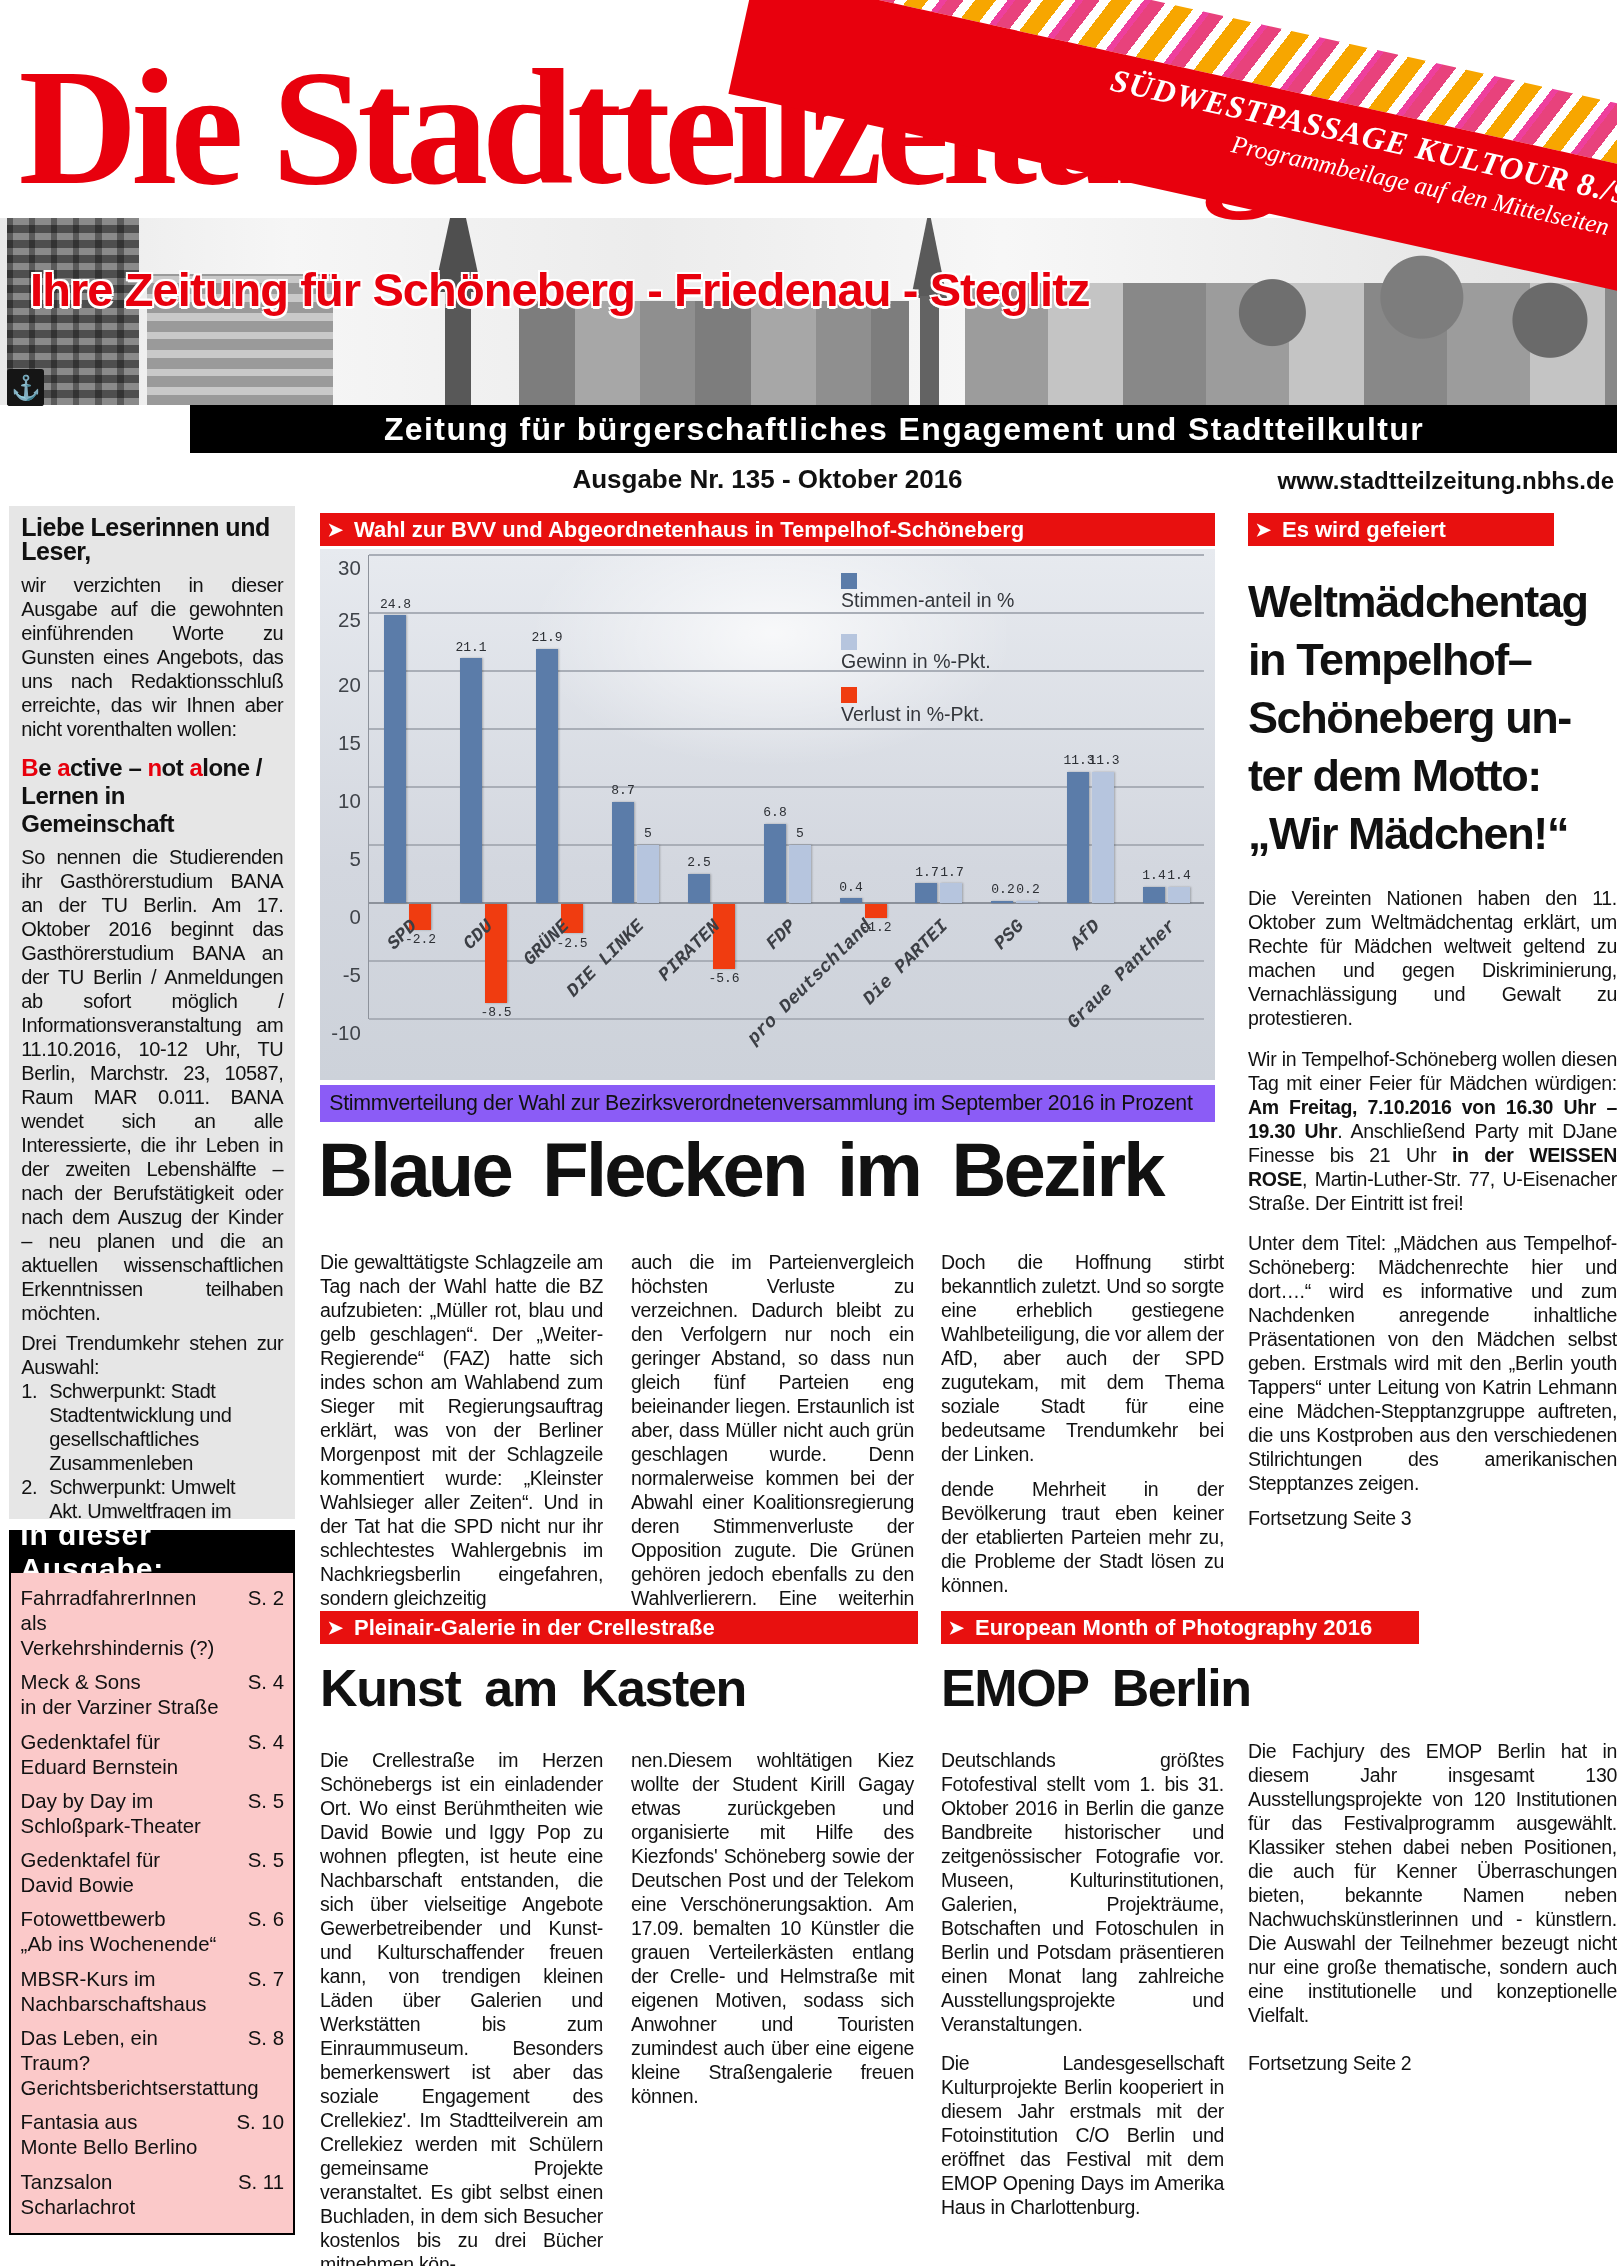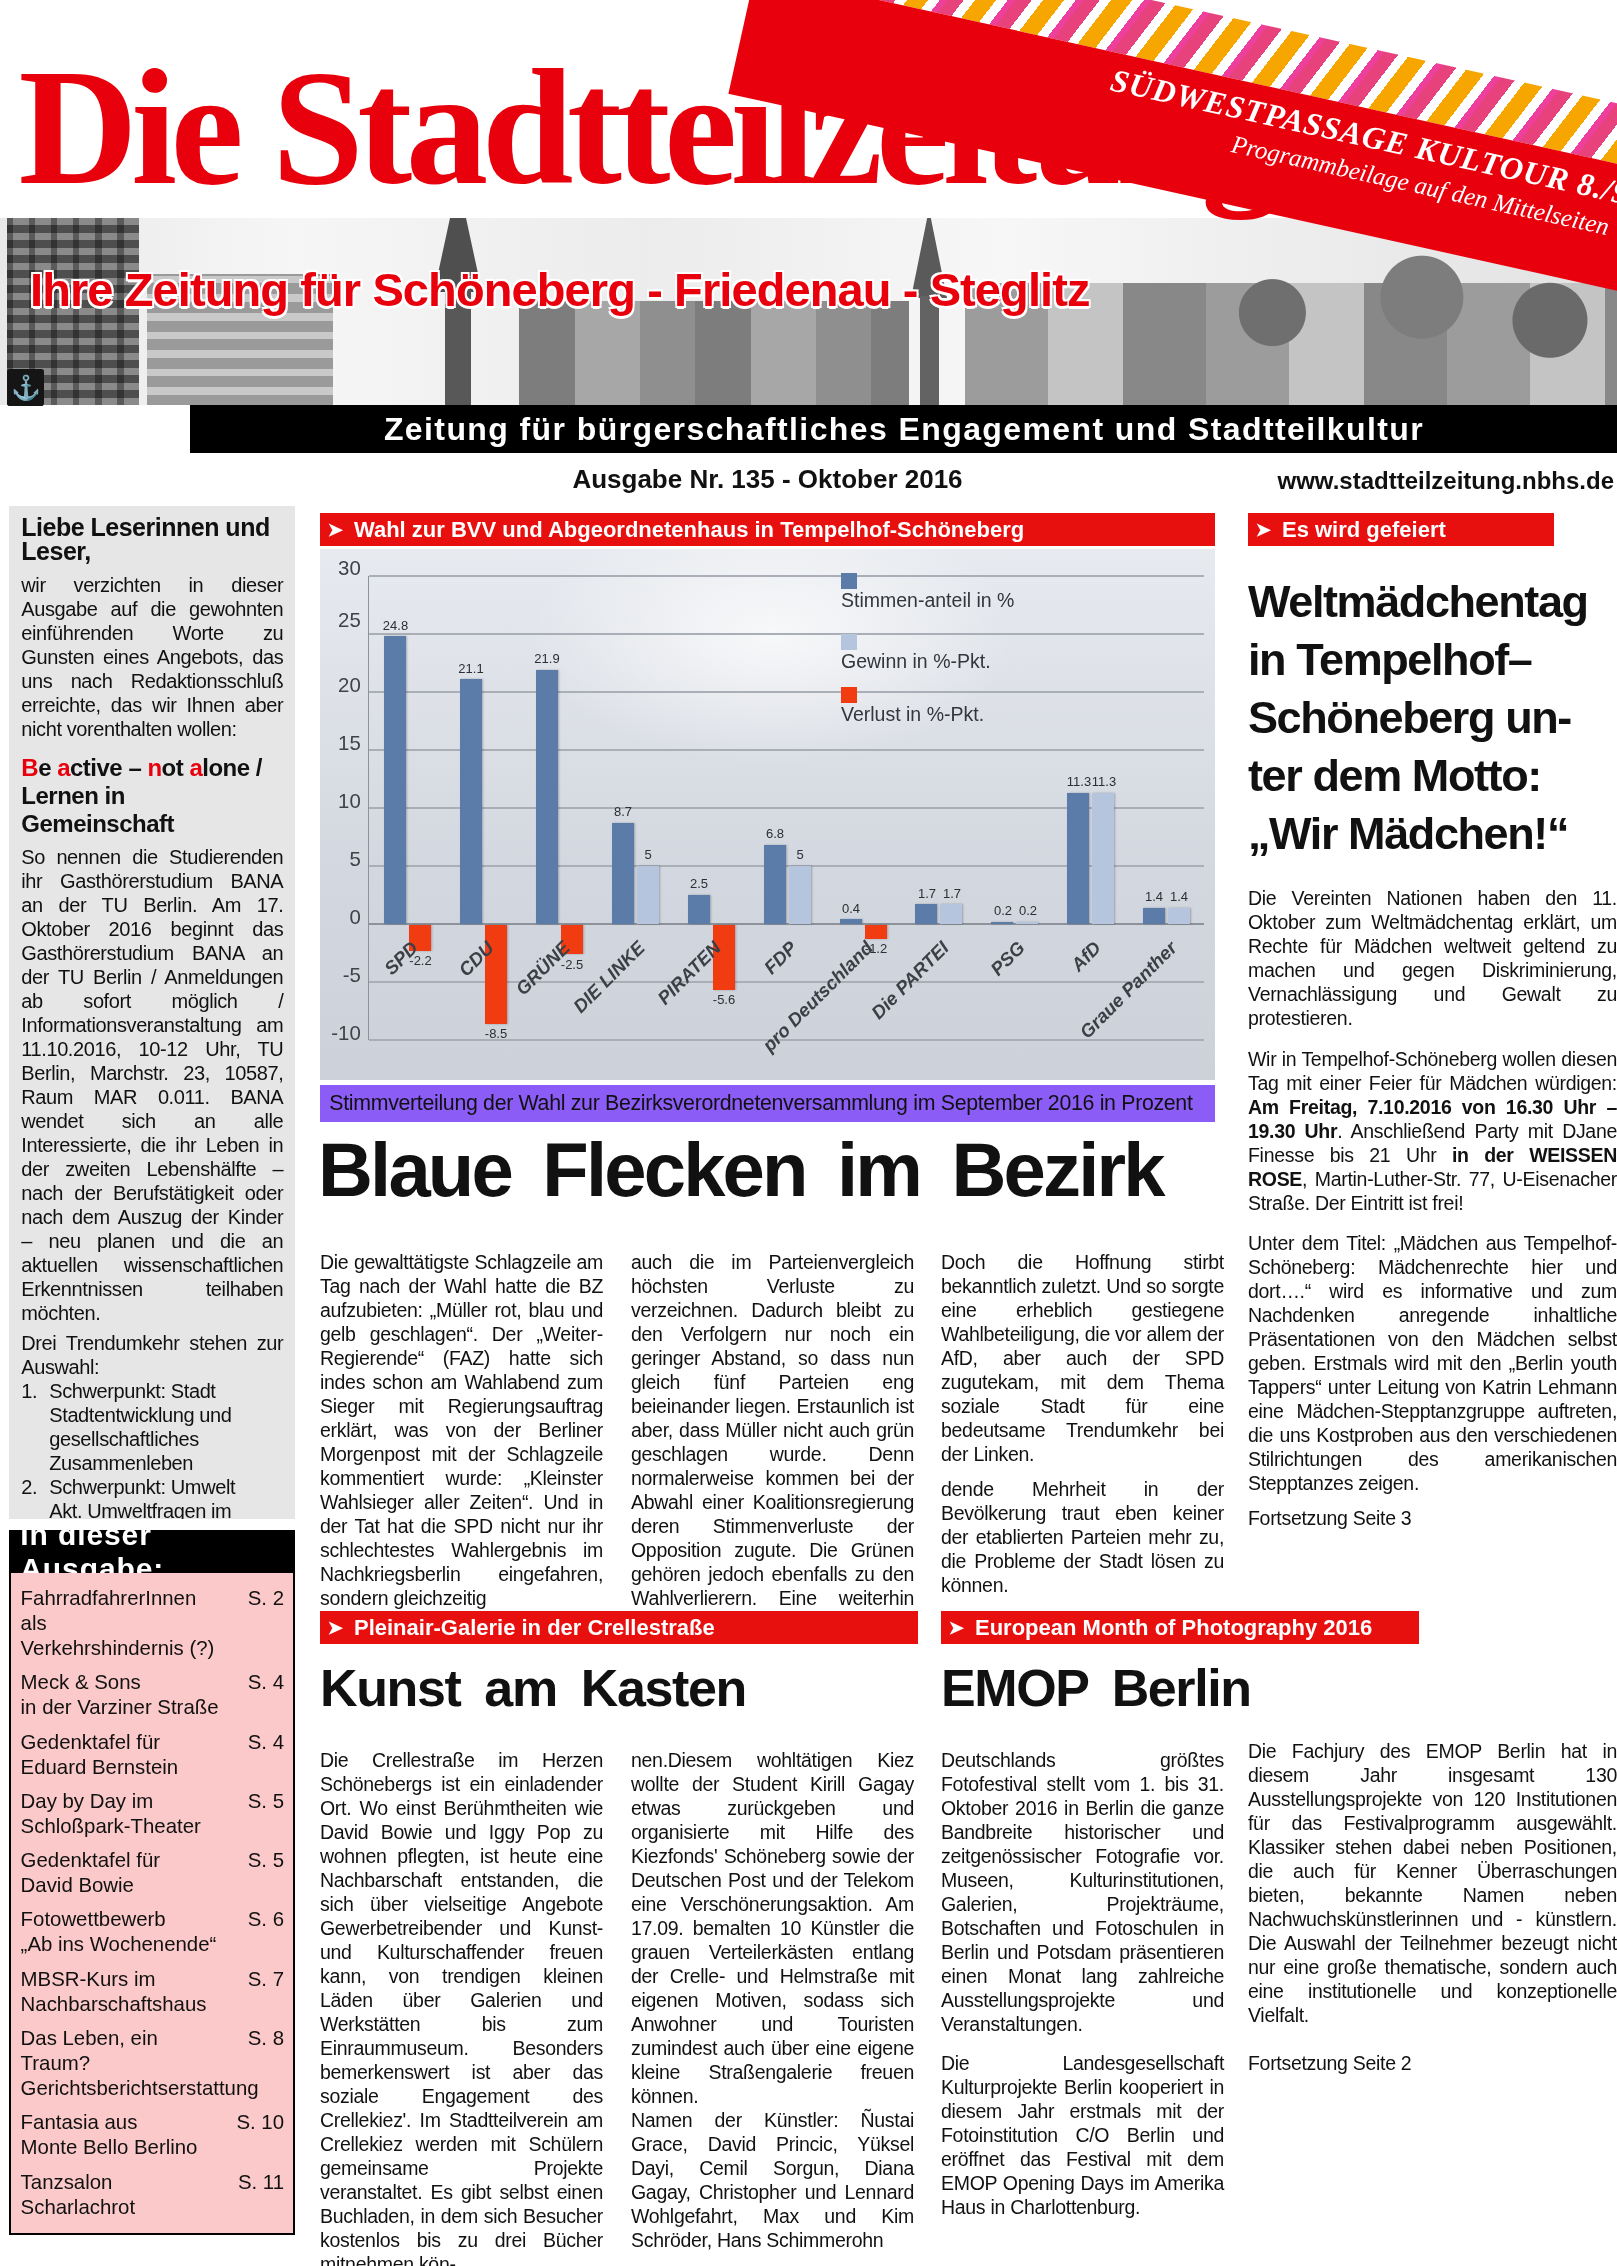--- a/index.html
+++ b/index.html
@@ -63,21 +63,21 @@
   .toc-box{position:absolute;left:9.3px;top:1573px;width:286px;height:662px;background:#fbc9c9;
         border:2.8px solid #000;border-top:none;box-sizing:border-box;padding:7.4px 7.4px 0 9.3px;overflow:hidden;}
   .toc-item{position:relative;margin:5.6px 0 9.3px 0;font-size:20.4px;line-height:25px;padding-right:58px;}
   .toc-title{white-space:pre-line;}
   .toc-page{position:absolute;right:1.9px;top:0;}
   
   .chart-box{position:absolute;left:320px;top:549px;width:895px;height:531px;overflow:hidden;
         background:linear-gradient(180deg,#e7eaef 0%,#d3d7df 60%,#cdd2da 100%);}
   .chart-sheen{position:absolute;left:167px;top:0;width:519px;height:241px;
         background:radial-gradient(ellipse at 55% 35%,rgba(255,255,255,.75),rgba(255,255,255,0) 60%);}
-  .chart-plot{position:absolute;left:48px;top:27px;width:835px;height:464px;border-left:1.9px solid #8d929b;}
+  .chart-plot{position:absolute;left:48px;top:6px;width:835px;height:464px;border-left:1.9px solid #8d929b;font-family:Liberation Mono, monospace;}
   .chart-yaxis{position:absolute;left:3.7px;top:18.6px;width:39px;height:482px;}
   .gridline{position:absolute;left:0;width:100%;height:1.9px;background:#a9aeb7;}
   .gridline.zero{background:#8d929b;}
   .ytick{position:absolute;right:1.9px;width:37px;text-align:right;font-size:20.4px;color:#3f4349;}
   .bar{position:absolute;box-shadow:0.9px 0 1.9px rgba(0,0,0,.25);}
   .vlabel{position:absolute;width:56px;text-align:center;font-size:13px;color:#2c2f34;}
   .xtick{position:absolute;width:176px;text-align:right;font-size:18.6px;font-weight:bold;font-style:italic;color:#3c3f45;
          transform:rotate(-45deg);transform-origin:100% 0;}
   .legend{position:absolute;left:521px;top:24px;}
   .legend-entry{display:flex;align-items:flex-start;margin-bottom:14px;flex-direction:column;}
@@ -311,21 +311,20 @@
     <span>European Month of Photography 2016</span>
   </div>
   <div class="headline-l" style="left:941px;top:1662px;">EMOP Berlin</div>
   <div class="headline-l" style="left:320px;top:1662px;">Kunst am Kasten</div>
 
   <div class="bodycol" style="left:320px;top:1748px;">
     <p>Die Crellestraße im Herzen Schönebergs ist ein einladender Ort. Wo einst Berühmtheiten wie David Bowie und Iggy Pop zu wohnen pflegten, ist heute eine Nachbarschaft entstanden, die sich über vielseitige Angebote Gewerbetreibender und Kunst- und Kulturschaffender freuen kann, von trendigen kleinen Läden über Galerien und Werkstätten bis zum Einraummuseum. Besonders bemerkenswert ist aber das soziale Engagement des Crellekiez'. Im Stadtteilverein am Crellekiez werden mit Schülern gemeinsame Projekte veranstaltet. Es gibt selbst einen Buchladen, in dem sich Besucher kostenlos bis zu drei Bücher mitnehmen kön-</p>
   </div>
   <div class="bodycol" style="left:631px;top:1748px;">
     <p style="margin-bottom:0;">nen.Diesem wohltätigen Kiez wollte der Student Kirill Gagay etwas zurückgeben und organisierte mit Hilfe des Kiezfonds' Schöneberg sowie der Deutschen Post und der Telekom eine Verschönerungsaktion. Am 17.09. bemalten 10 Künstler die grauen Verteilerkästen entlang der Crelle- und Helmstraße mit eigenen Motiven, sodass sich Anwohner und Touristen zumindest auch über eine eigene kleine Straßengalerie freuen können.</p>
-    <p>Namen der Künstler: Ñustai Grace, David Princic, Yüksel Dayi, Cemil Sorgun, Diana Gagay, Christopher und Lennard Wohlgefahrt, Max und Kim Schröder, Hans Schimmerohn</p>
   </div>
   <div class="bodycol" style="left:941px;top:1748px;">
     <p style="margin-bottom:15px;">Deutschlands größtes Fotofestival stellt vom 1. bis 31. Oktober 2016 in Berlin die ganze Bandbreite historischer und zeitgenössischer Fotografie vor. Museen, Kulturinstitutionen, Galerien, Projekträume, Botschaften und Fotoschulen in Berlin und Potsdam präsentieren einen Monat lang zahlreiche Ausstellungsprojekte und Veranstaltungen.</p>
     <p>Die Landesgesellschaft Kulturprojekte Berlin kooperiert in diesem Jahr erstmals mit der Fotoinstitution C/O Berlin und eröffnet das Festival mit dem EMOP Opening Days im Amerika Haus in Charlottenburg.</p>
   </div>
   <div class="bodycol" style="left:1248px;top:1739px;width:369px;">
     <p>Die Fachjury des EMOP Berlin hat in diesem Jahr insgesamt 130 Ausstellungsprojekte von 120 Institutionen für das Festivalprogramm ausgewählt. Klassiker stehen dabei neben Positionen, die auch für Kenner Überraschungen bieten, bekannte Namen neben Nachwuchskünstlerinnen und - künstlern. Die Auswahl der Teilnehmer bezeugt nicht nur eine große thematische, sondern auch eine institutionelle und konzeptionelle Vielfalt.</p>
     <p class="more" style="margin-top:24px;">Fortsetzung Seite 2</p>
   </div>
 

